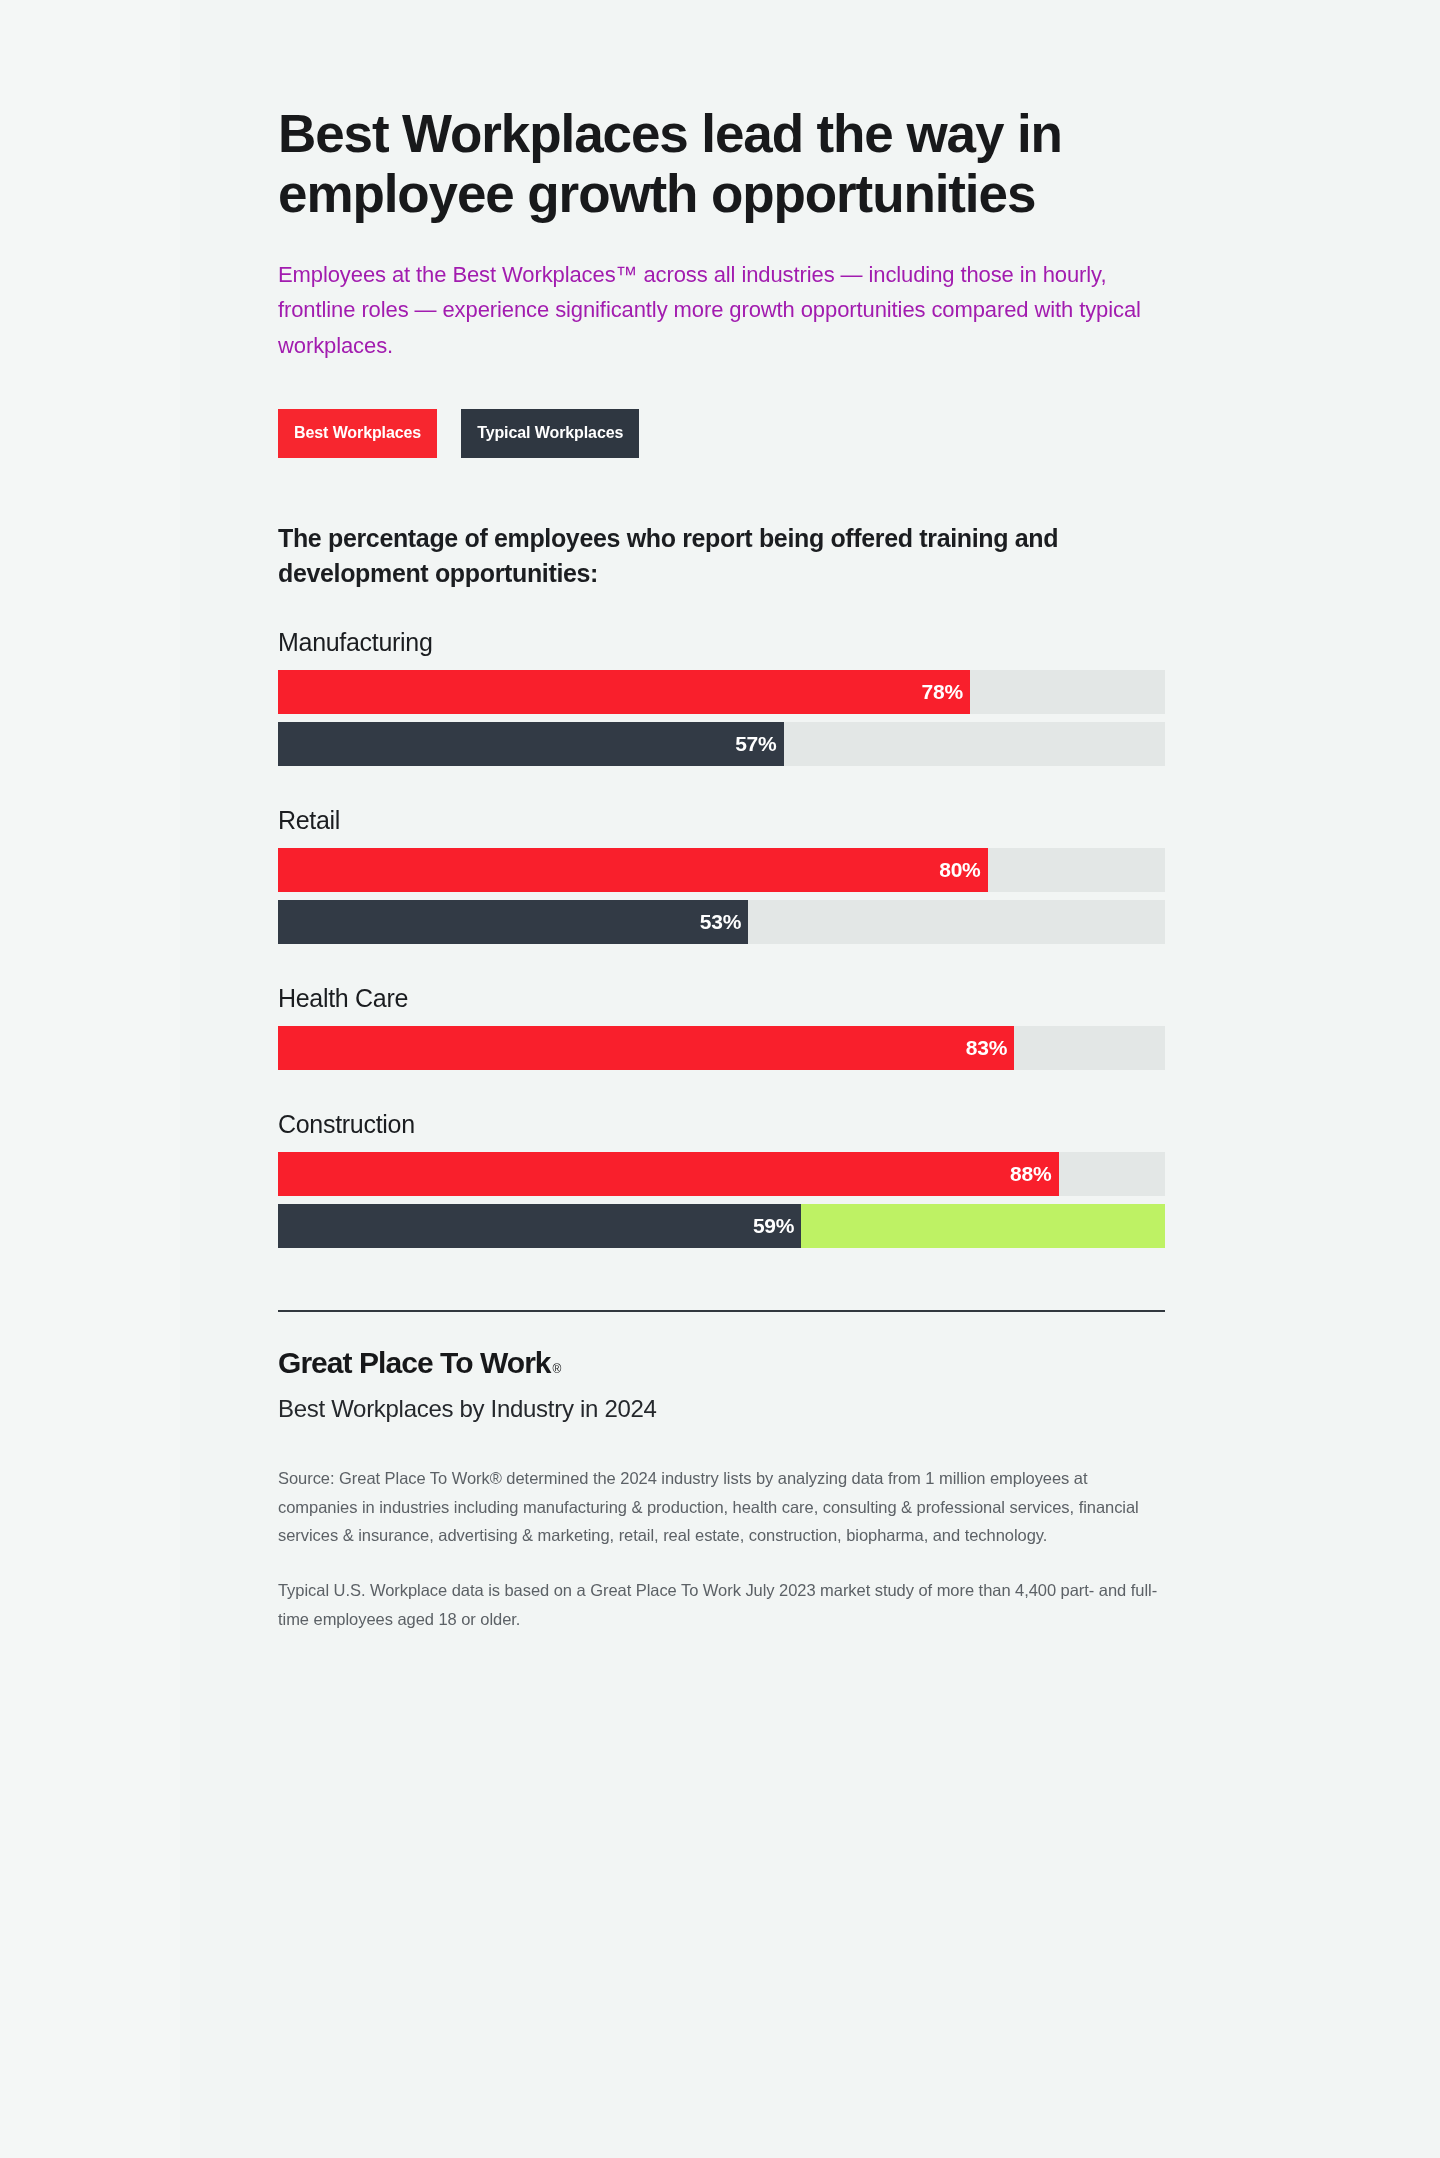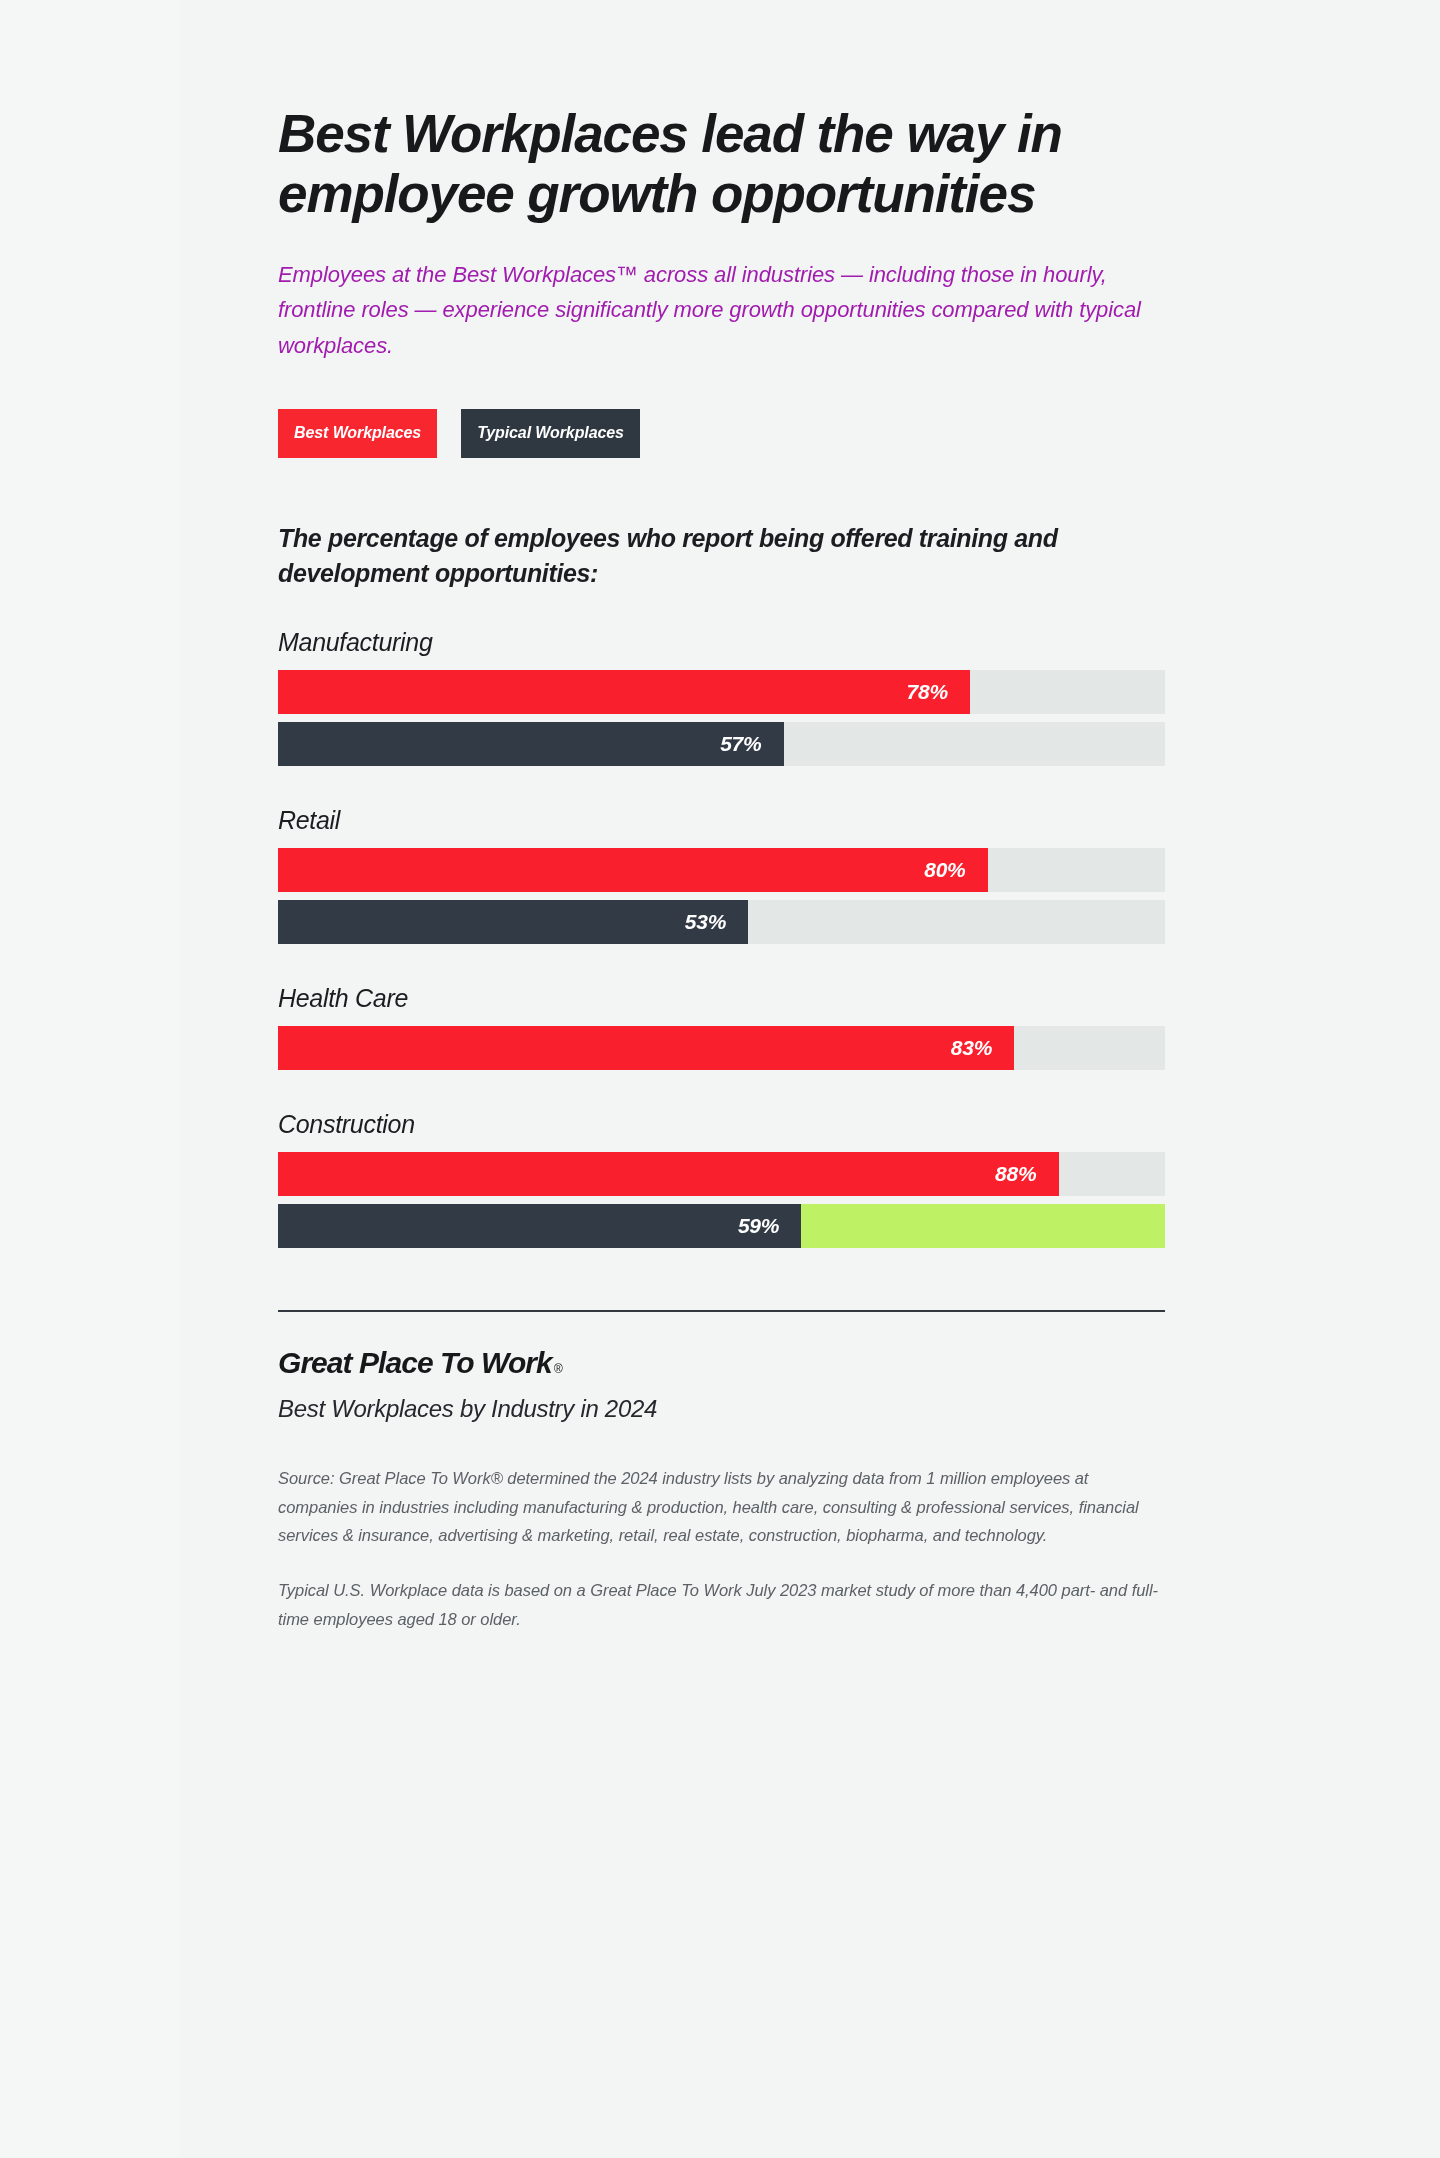--- a/index.html
+++ b/index.html
@@ -17,21 +17,20 @@
   }
   
   #left-band {
     position:absolute; left:0; top:0; width:180px; height:100%;
     background:#f4f7f6;
   }
   #content {
     position:absolute;
     left:278px; top:0;
     width:887px;
-    font-style:italic;
   }
 
   
   .title {
     margin-top:104px;
     font-size:53px;
     line-height:1.14;
     font-weight:700;
     letter-spacing:-1.1px;
     color:#18191b;
@@ -97,21 +96,21 @@
     background:#e3e7e6;
     margin-bottom:8px;
     overflow:hidden;
   }
   .bar-track:last-child { margin-bottom:0; }
   .bar-fill {
     position:absolute; left:0; top:0; bottom:0;
     display:flex;
     align-items:center;
     justify-content:flex-end;
-    padding-right:22px;
+    padding-right:7px;
     color:#ffffff;
     font-size:21px;
     font-weight:700;
     letter-spacing:-0.2px;
   }
   .fill-best    { background:#f91f2c; }
   .fill-typical { background:#323a45; }
 
   
   .divider {

